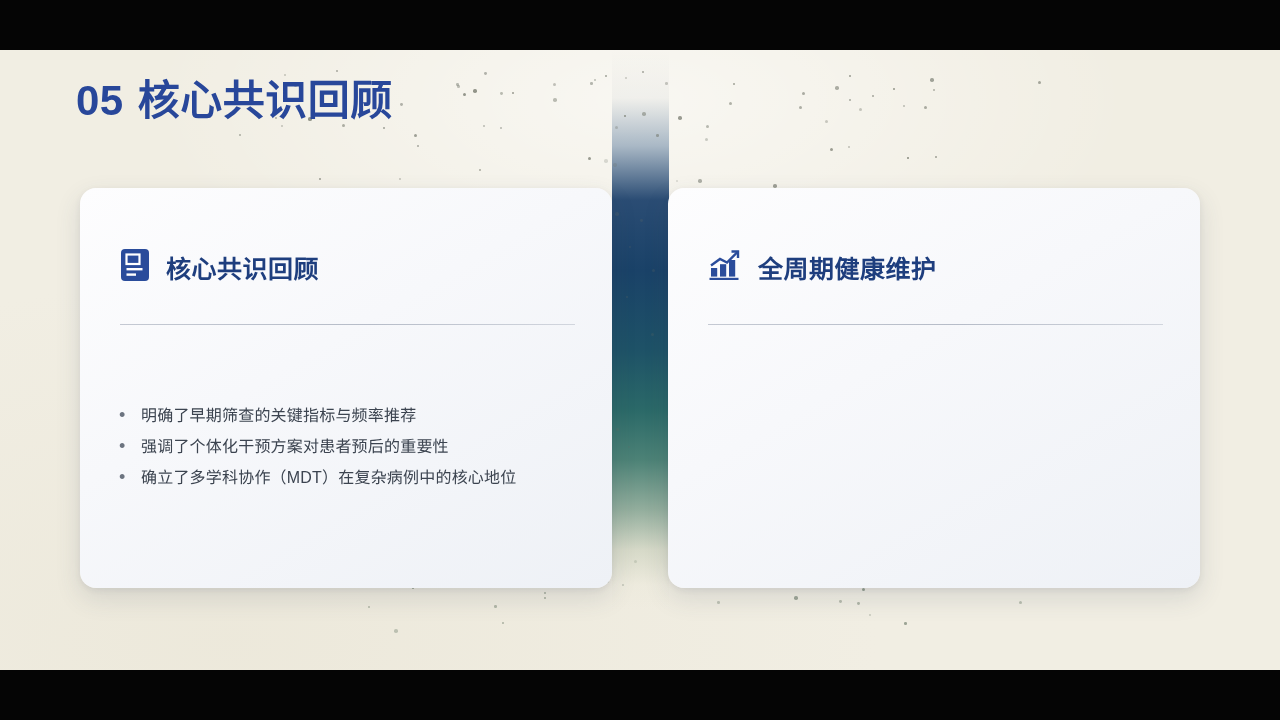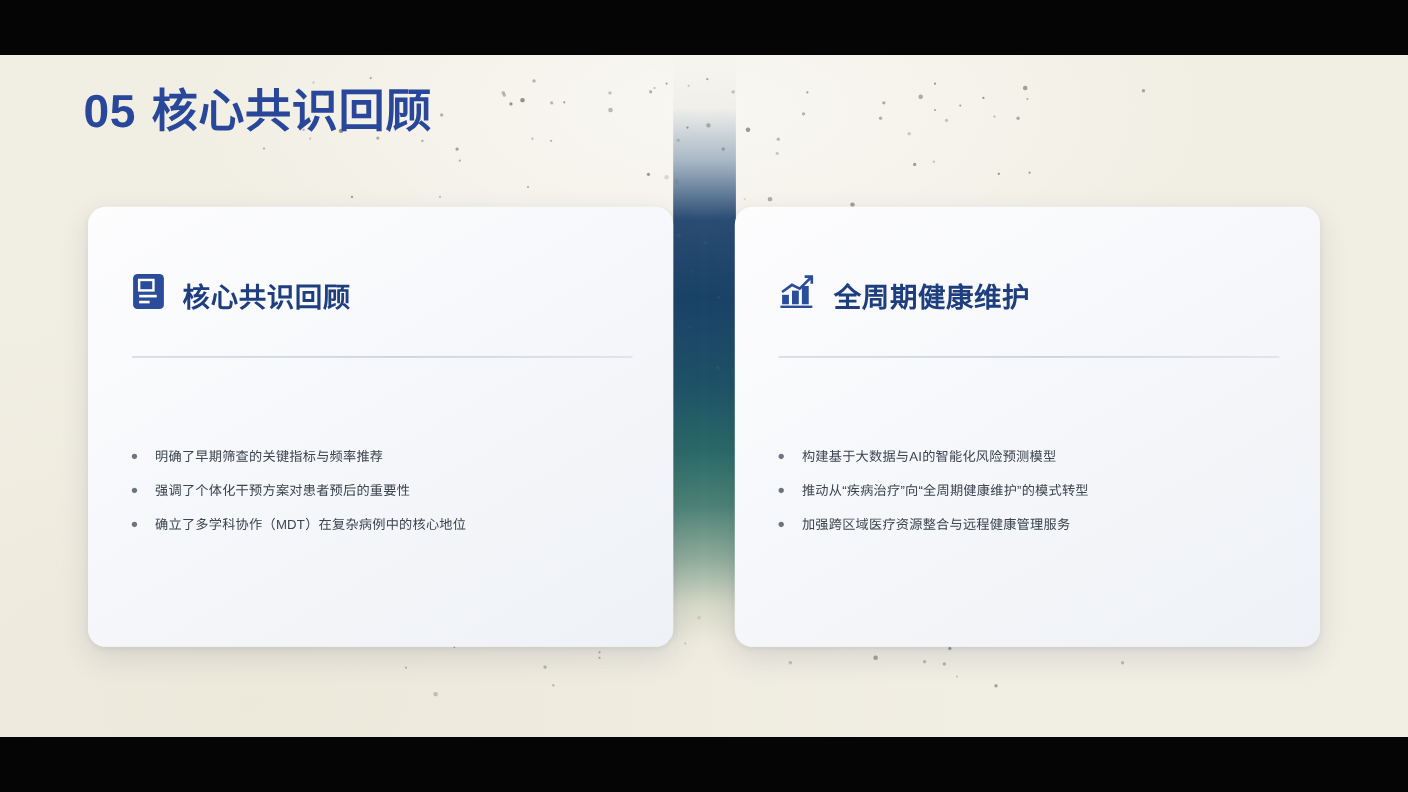--- a/index.html
+++ b/index.html
@@ -158,21 +158,21 @@
     top: 212px;
     width: 470px;
     margin: 0;
     padding: 0;
     list-style: none;
   }
   .bullets li {
     position: relative;
     padding-left: 26px;
     color: #3c4450;
-    font-size: 12px;
+    font-size: 16px;
     line-height: 31px;
     letter-spacing: 0.2px;
   }
   .bullets li::before {
     content: "•";
     position: absolute;
     left: 4px;
     top: 0;
     color: #6c7480;
     font-size: 18px;
@@ -419,23 +419,18 @@
             <polyline points="23.5,3.5 30,3.5 30,10" fill="none" stroke="#2a4c9b" stroke-width="2.4"></polyline>
             <rect x="3" y="20" width="6.2" height="8.6" fill="#2a4c9b"></rect>
             <rect x="12" y="16.2" width="6.2" height="12.4" fill="#2a4c9b"></rect>
             <rect x="21" y="12" width="6.2" height="16.6" fill="#2a4c9b"></rect>
             <rect x="1.5" y="29.8" width="29" height="2.2" fill="#2a4c9b"></rect>
           </svg>
         </span>
         <span class="card-title">全周期健康维护</span>
       </div>
       <div class="card-divider"></div>
-      <ul class="bullets">
-        <li>构建基于大数据与AI的智能化风险预测模型</li>
-        <li>推动从“疾病治疗”向“全周期健康维护”的模式转型</li>
-        <li>加强跨区域医疗资源整合与远程健康管理服务</li>
-      </ul>
     </div>
 
   </div>
 
   <div class="letterbox bottom"></div>
 </div>
 
 </body></html>

